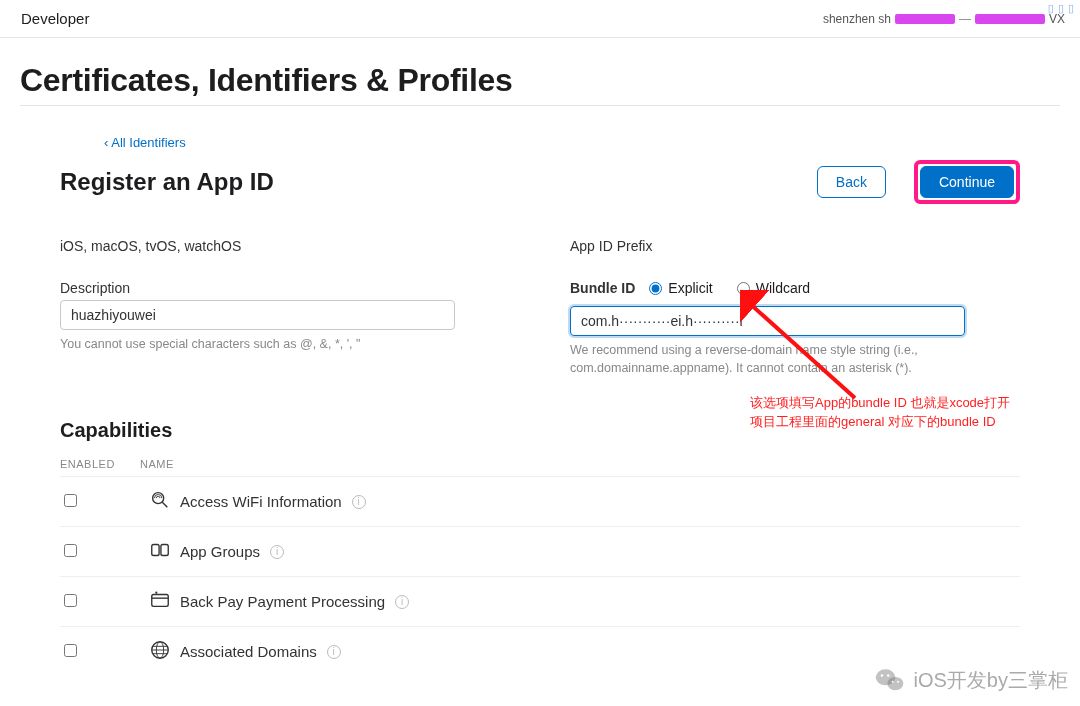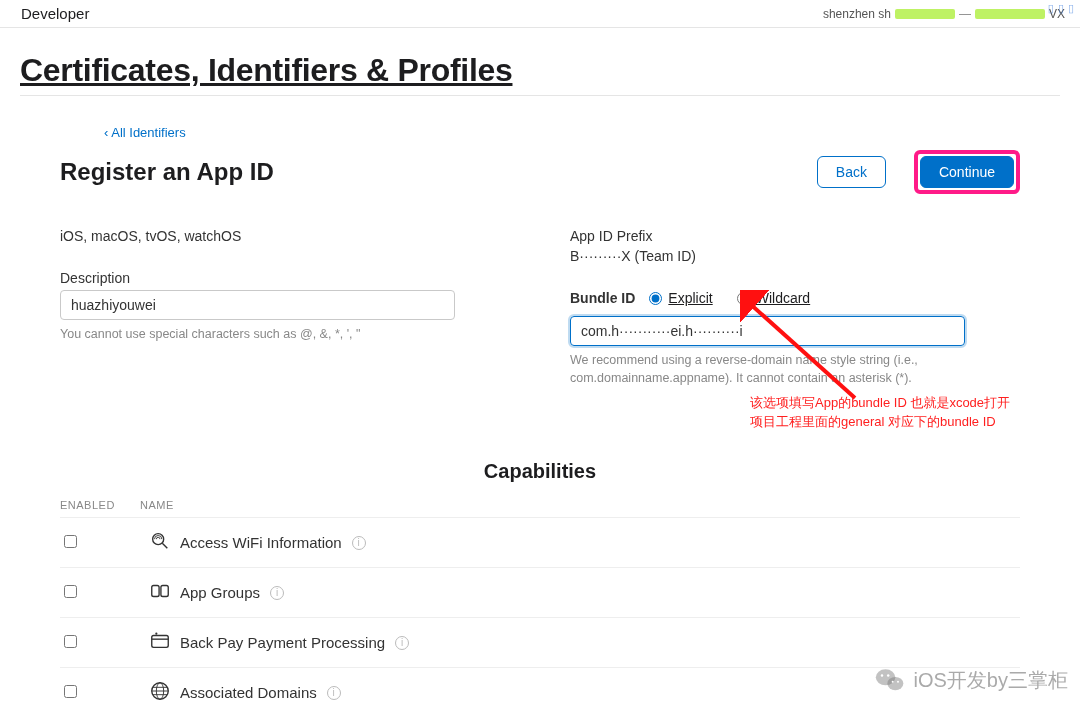--- a/index.html
+++ b/index.html
@@ -7,40 +7,39 @@
     font-family: -apple-system, "SF Pro Text", "Helvetica Neue", Arial, sans-serif;
     background: #fff;
     color: #1d1d1f;
     font-size: 14px;
     width: 1080px;
     height: 706px;
     overflow: hidden;
     position: relative;
   }
   .topbar {
-    height: 28px;
+    height: 38px;
     display: flex;
     align-items: center;
     justify-content: space-between;
     padding: 0 15px;
     border-bottom: 1px solid #e5e5e5;
     font-size: 15px;
   }
   .topbar-left { display: flex; align-items: center; gap: 6px; font-weight: 500; }
   .apple-logo { font-size: 18px; color: #111; }
   .topbar-right { font-size: 12px; color: #555; display:flex; align-items:center; gap:4px; }
   .main {
     padding: 10px 20px 0 20px;
   }
   h1.page-title {
     font-size: 32px;
     font-weight: 700;
     letter-spacing: -0.3px;
     margin: 14px 0 6px 0;
-    text-decoration: underline;
   }
   .hr { border-bottom: 1px solid #e5e5e5; margin-bottom: 28px; }
   .content { padding: 0 40px; }
   .back-link { color:#0070c9; font-size:13px; text-decoration:none;margin-left:44px; }
   .reg-head {
     display: flex;
     justify-content: space-between;
     align-items: center;
     margin-top: 10px;
     margin-bottom: 34px;
@@ -85,23 +84,23 @@
     border: 1px solid #c9c9c9;
     border-radius: 4px;
     padding: 4px 10px;
     font-size: 14px;
     color:#333;
   }
   input.text.focus {
     border: 1px solid #0070c9;
     outline: 2px solid rgba(0,112,201,0.25);
   }
-  .radio-row { display:inline-flex; align-items:center; gap:6px; margin-left:14px; font-size:14px;text-decoration:underline; }
+  .radio-row { display:inline-flex; align-items:center; gap:6px; margin-left:14px; font-size:14px; }
   .radio-row input { accent-color:#0070c9; }
-  .capabilities-title { font-size:20px; font-weight:700; margin: 47px 0 10px 0; text-align: center; }
+  .capabilities-title { font-size:20px; font-weight:700; margin: 16px 0 10px 0; }
   .cap-head {
     display:flex;
     font-size:11px;
     color:#888;
     letter-spacing:0.5px;
     padding: 6px 0;
   }
   .cap-head .c1 { width: 80px; }
   .cap-row {
     display:flex;
@@ -135,21 +134,21 @@
     align-items:center;
     gap:8px;
     color: rgba(100,100,100,0.55);
     font-size: 20px;
     font-weight: 500;
   }
   .wechat-icon {
     width:32px; height:32px; display:inline-block;
   }
   .redact {
-    background:#bef264; color:transparent; border-radius:2px; display:inline-block;
+    background:#d946ef; color:transparent; border-radius:2px; display:inline-block;
   }
   .topright-blur {
     position:absolute; top:2px; right:6px; font-size:11px; color:#3b7bdc;
     display:flex; gap:4px; align-items:center; opacity:0.6;
   }
 </style>
 </head>
 <body>
 
 <div class="topright-blur">
@@ -196,21 +195,20 @@
         </div>
         <div class="field-block">
           <div class="field-label">Description</div>
           <input class="text" type="text" value="huazhiyouwei" style="">
           <div class="hint">You cannot use special characters such as @, &amp;, *, ', "</div>
         </div>
       </div>
       <div class="col">
         <div class="field-block">
           <div class="field-label">App ID Prefix</div>
-          <div class="field-value">B·········X (Team ID)</div>
         </div>
         <div class="field-block">
           <div style="display:flex;align-items:flex-start;">
             <span class="field-label" style="font-weight:600;">Bundle ID</span>
             <label class="radio-row">
               <input type="radio" name="btype" checked="" style="">
               <span>Explicit</span>
             </label>
             <label class="radio-row" style="margin-left:24px;">
               <input type="radio" name="btype" style="">

